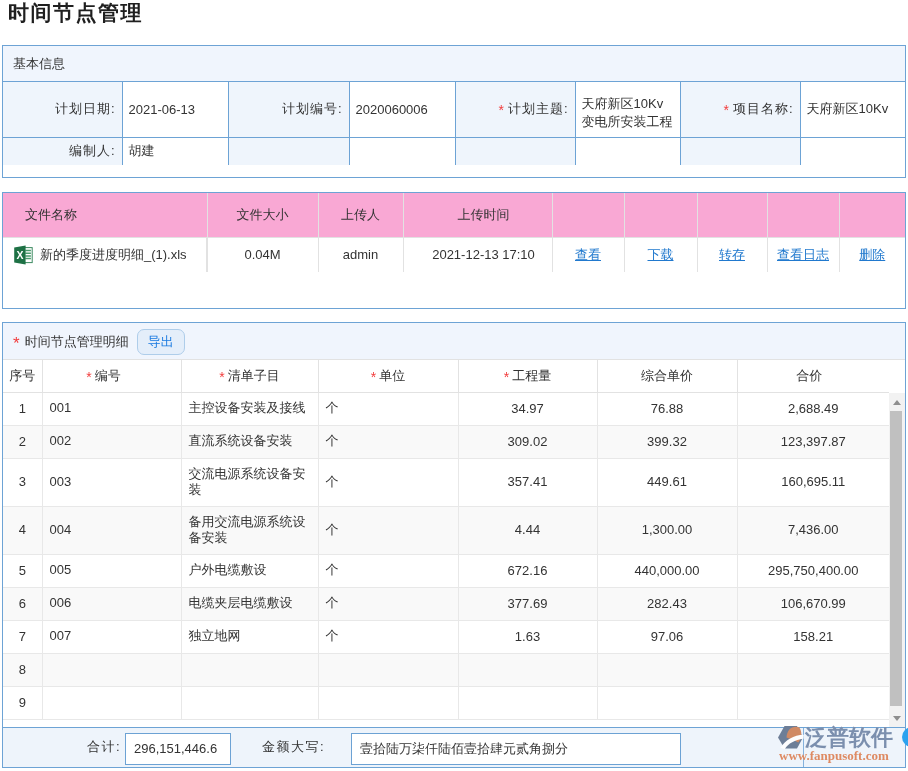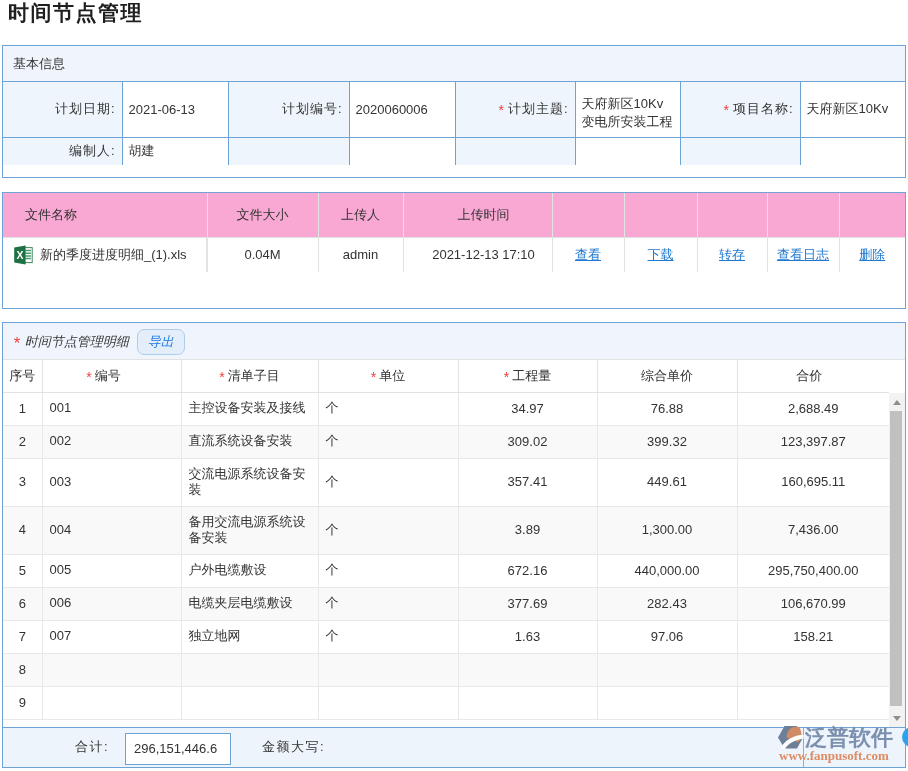--- a/index.html
+++ b/index.html
@@ -28,21 +28,21 @@
 #p2 td { border:1px solid #e2e2e2; border-top:none; padding:0; text-align:center; }
 #p2 tr.hr td { height:44px; background:#f9a8d4; }
 #p2 tr.fr td { height:34px; }
 #p2 table td:first-child { border-left:none; text-align:left; }
 #p2 table td:last-child { border-right:none; }
 #p2 tr.fr td { border-bottom:none; }
 #p2 a { color:#2179ce; text-decoration:underline; }
 .fname { display:flex; align-items:center; }
 
 #p3 { top:322px; height:446px; }
-#p3 .phead { height:37px; line-height:36px; border-bottom-color:#e2e2e2;font-style:italic; }
+#p3 .phead { height:37px; line-height:36px; border-bottom-color:#e2e2e2; }
 .btn { display:inline-block; margin-left:8px; position:relative; top:-1px; width:48px; height:26px; line-height:24px; text-align:center; border:1px solid #aecdea; background:#e4eefa; color:#1a7ae0; border-radius:7px; vertical-align:middle; }
 #dt { width:886px; }
 #p3 th { border:1px solid #e2e2e2; border-top:none; height:32px; font-weight:normal; background:#fff; }
 #p3 td { border:1px solid #e8e8e8; padding:0 5px 0 7px; }
 #p3 th:first-child, #p3 td:first-child { border-left:none; }
 #p3 th:last-child, #p3 td:last-child { padding-right:8px; }
 #p3 th:last-child, #p3 td:last-child { border-right:none; }
 #p3 tbody td { height:33px; line-height:16px; padding-top:7px; padding-bottom:8px; }
 #p3 tbody tr.z td { background:#f9f9f9; }
 #p3 td.c { text-align:center; padding:0; }
@@ -196,21 +196,21 @@
           <td>个</td>
           <td class="c">357.41</td>
           <td class="c">449.61</td>
           <td class="c">160,695.11</td>
         </tr>
     <tr class="z" style="height:48px">
           <td class="c">4</td>
           <td>004</td>
           <td>备用交流电源系统设备安装</td>
           <td>个</td>
-          <td class="c">3.89</td>
+          <td class="c">4.44</td>
           <td class="c">1,300.00</td>
           <td class="c">7,436.00</td>
         </tr>
     <tr>
           <td class="c">5</td>
           <td>005</td>
           <td>户外电缆敷设</td>
           <td>个</td>
           <td class="c">672.16</td>
           <td class="c">440,000.00</td>
@@ -257,23 +257,24 @@
   <div id="sbar">
     <div class="arr" style="top:0">
         <div class="tri tup"></div>
       </div>
     <div id="sthumb"></div>
     <div class="arr" style="bottom:0">
         <div class="tri tdn"></div>
       </div>
   </div>
   <div id="foot">
-    <div class="cell" style="left:0; width:122px; text-align:right; padding-right:16px;">合计:</div>
+    <div class="cell" style="left:0; width:122px; text-align:right; padding-right:4px;">合计:</div>
     <div class="ibox" style="left:122px; width:106px;">296,151,446.6</div>
     <div class="cell" style="left:226px; width:121px; text-align:right; padding-right:25px;">金额大写:</div>
+    <div class="ibox" style="left:348px; width:330px;">壹拾陆万柒仟陆佰壹拾肆元贰角捌分</div>
     <div class="cell" style="left:800px; border-left:1px solid #85b2dd; width:104px;"></div>
   </div>
 </div>
 
 <div id="logo">
   <svg width="130" height="42" viewBox="0 0 130 42">
     <polygon points="6,13.5 12.5,2 25,2 31,13.5 25,24.5 12.5,24.5" fill="#6d7e97"></polygon>
     <path d="M14.5 13.5 C15 5 20.5 1.2 27.2 3.2 C30.4 7.8 30 13.6 26.3 18.6 C22.4 16.4 18 15 14.5 13.5 Z" fill="#d08a64"></path>
     <path d="M8.5 23.8 C13.5 15.8 21.5 11.3 31.8 10.8 L31.5 14.8 C23 15.8 16.2 19.4 12.8 25.2 Z" fill="#fdfdfe"></path>
     <text x="33" y="21" font-size="22" font-weight="bold" fill="#7b8fae" font-family="Liberation Serif,serif">泛普软件</text>

